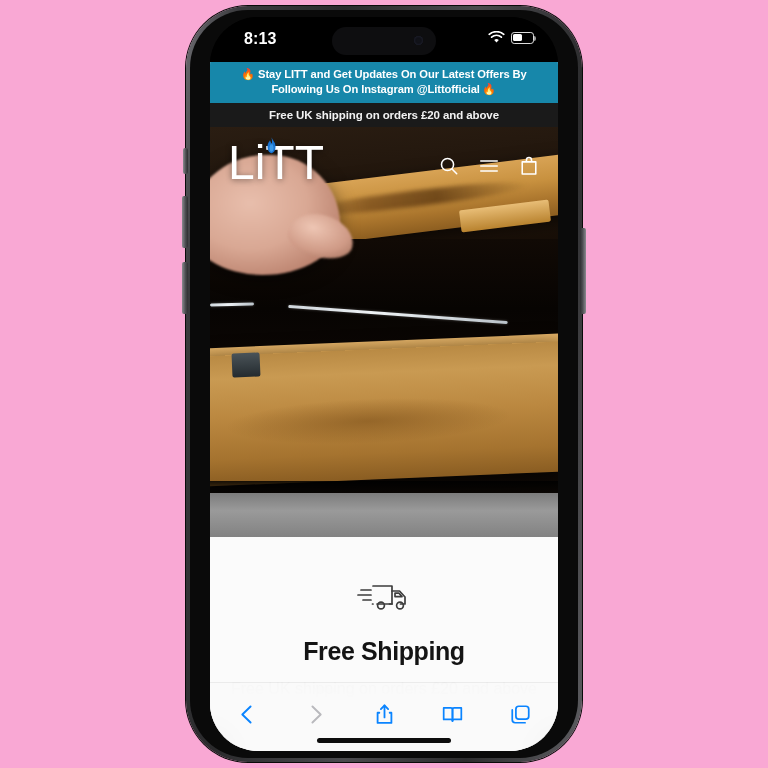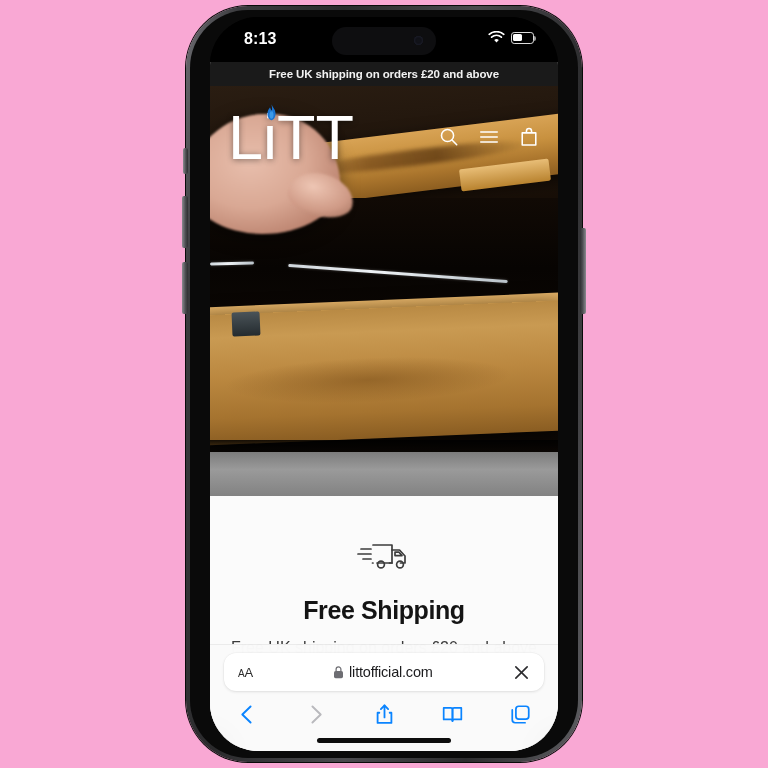--- a/index.html
+++ b/index.html
@@ -199,25 +199,24 @@
   
   .site-header{
     position:absolute; left:0; top:0; width:100%;
     display:flex; align-items:center; justify-content:space-between;
     padding:12px 18px 0 18px;
     z-index:5;
   }
   .logo{
     position:relative;
     color:#fff;
-    font-size:63px; font-weight:300;
+    font-size:48px; font-weight:300;
     letter-spacing:0px; line-height:1;
     font-family:"Liberation Sans", sans-serif;
     text-shadow:0 1px 6px rgba(0,0,0,.45);
-    margin-top:8px;
   }
   .flame{
     position:absolute; left:38px; top:-2px;
     width:11px; height:17px;
   }
   .header-icons{ display:flex; align-items:center; gap:18px; padding-top:6px; }
   .hicon{ width:22px; height:22px; }
 
   
   .feature{
@@ -298,20 +297,21 @@
         </svg>
         <div class="battery">
           <div class="battery-fill"></div>
           <div class="battery-tip"></div>
         </div>
       </div>
     </div>
 
     <div class="site">
 
+      <div class="promo-bar">🔥 Stay LITT and Get Updates On Our Latest Offers By Following Us On Instagram @Littofficial 🔥</div>
 
       <div class="ship-bar">Free UK shipping on orders £20 and above</div>
 
       <div class="hero">
         <div class="hero-photo">
           <div class="bg-dark"></div>
           <div class="lid"></div>
           <div class="lid-edge"></div>
           <div class="dark-void"></div>
           <div class="stick stick1"></div>
@@ -366,38 +366,20 @@
               <line x1="3" y1="20" x2="16" y2="20"></line>
               <line x1="8" y1="25" x2="16" y2="25"></line>
             </g>
           </svg>
         </div>
         <div class="feature-title">Free Shipping</div>
         <div class="feature-sub">Free UK shipping on orders £20 and above</div>
       </div>
 
       <div class="safari-bottom">
-        <div class="url-row">
-          <div class="url-bar">
-            <div class="aa">
-              <span class="small">A</span>A
-            </div>
-            <div class="url-center">
-              <svg width="11" height="14" viewBox="0 0 11 14">
-                <rect x="1" y="6" width="9" height="7.2" rx="1.6" fill="#6e6e73"></rect>
-                <path d="M3.1 6 V4.3 a2.4 2.4 0 0 1 4.8 0 V6" stroke="#6e6e73" stroke-width="1.25" fill="none"></path>
-              </svg>
-              <span class="url-text">littofficial.com</span>
-            </div>
-            <svg width="17" height="17" viewBox="0 0 18 18">
-              <line x1="3" y1="3" x2="15" y2="15" stroke="#2b2b2e" stroke-width="1.7" stroke-linecap="round"></line>
-              <line x1="15" y1="3" x2="3" y2="15" stroke="#2b2b2e" stroke-width="1.7" stroke-linecap="round"></line>
-            </svg>
-          </div>
-        </div>
 
         <div class="toolbar">
           <svg class="tb-icon" viewBox="0 0 24 24">
             <path d="M15.2 3.6 L6.6 12 l8.6 8.4" stroke="#0a84ff" stroke-width="2" fill="none" stroke-linecap="round" stroke-linejoin="round"></path>
           </svg>
           <svg class="tb-icon" viewBox="0 0 24 24">
             <path d="M8.8 3.6 L17.4 12 l-8.6 8.4" stroke="#b9b9bd" stroke-width="2" fill="none" stroke-linecap="round" stroke-linejoin="round"></path>
           </svg>
           <svg class="tb-icon" viewBox="0 0 24 24">
             <path d="M12 2.6 V15" stroke="#0a84ff" stroke-width="1.9" stroke-linecap="round"></path>

